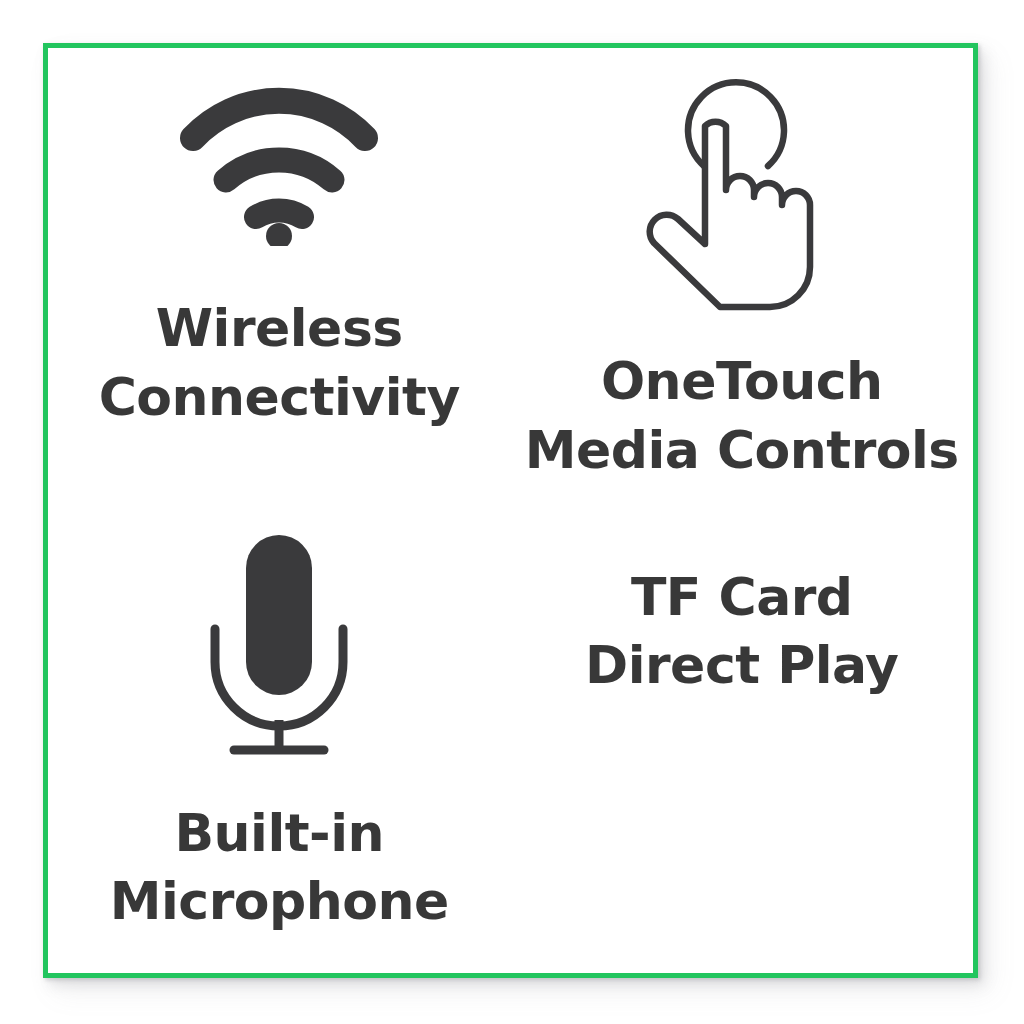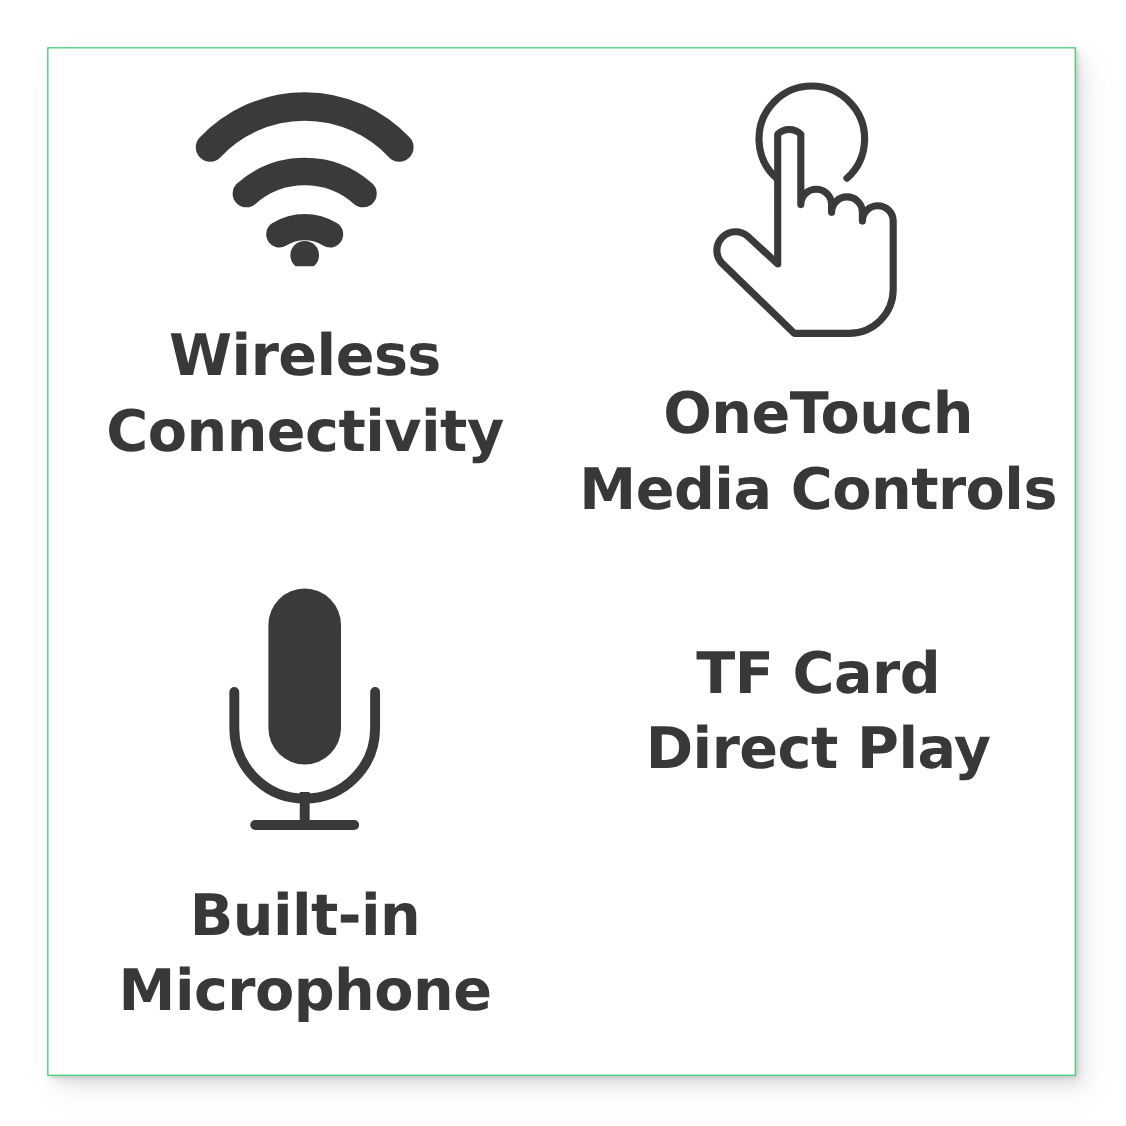--- a/index.html
+++ b/index.html
@@ -21,21 +21,21 @@
 
   
   #feature-card {
     position: absolute;
     left: 43px;
     top: 43px;
     width: 935px;
     height: 935px;
     background: #ffffff;
     box-sizing: border-box;
-    border: 1px solid #22c55e;
+    border: 5px solid #22c55e;
     box-shadow:
       2px 2px 4px rgba(120,120,128,0.30),
       6px 7px 13px rgba(120,120,128,0.18),
       12px 14px 26px rgba(140,140,148,0.10);
   }
 
   
   #feature-grid {
     position: absolute;
     inset: 0;
@@ -75,21 +75,21 @@
     font-weight: bold;
     font-size: 52px;
     line-height: 1.32;
     letter-spacing: -0.5px;
     white-space: pre-line;
   }
 
   .label-tl { margin-top: 48px; }
   .label-tr { margin-top: 40px; }
   .label-bl { margin-top: 36px; }
-  .label-br { margin-top: 40px; }
+  .label-br { margin-top: 24px; }
 
   .tf-text {
     font-family: "DejaVu Sans", sans-serif;
     font-weight: bold;
     font-size: 74px;
     letter-spacing: 1px;
     fill: #3a3a3c;
   }
 </style>
 </head>

